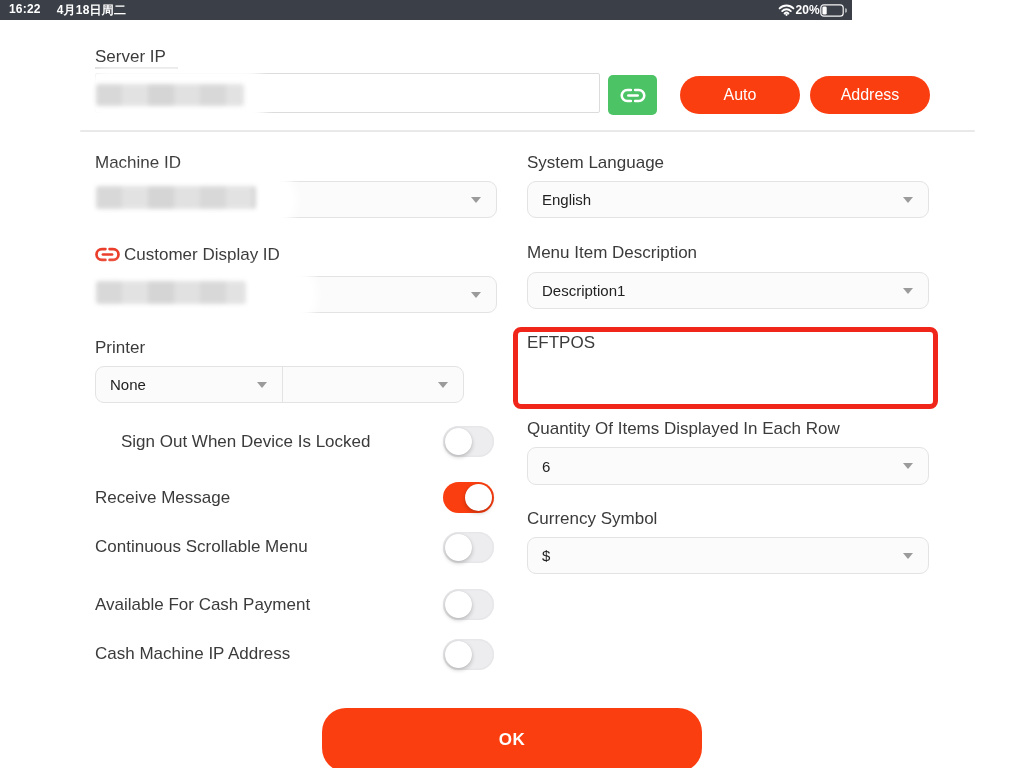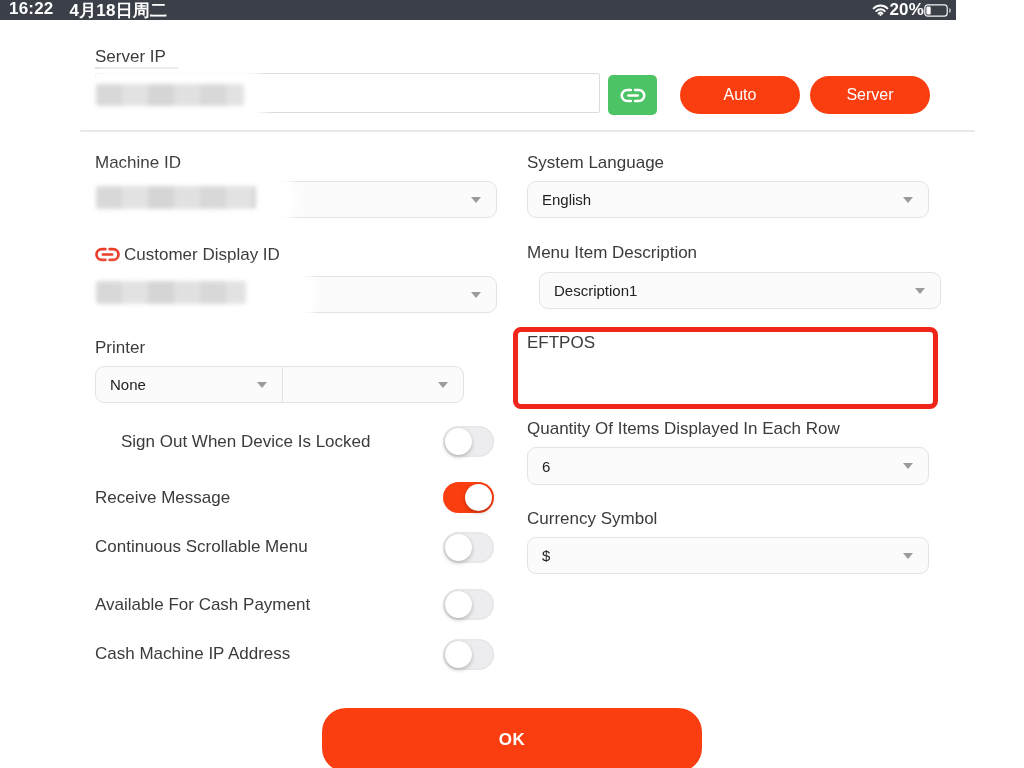--- a/index.html
+++ b/index.html
@@ -3,23 +3,23 @@
 <meta charset="utf-8">
 <style>
   html,body{margin:0;padding:0;background:#fff;}
   .frame{
     position:relative;width:1024px;height:768px;overflow:hidden;background:#fff;
     font-family:"Liberation Sans","DejaVu Sans",sans-serif;
     -webkit-font-smoothing:antialiased;
   }
   
   .statusbar{
-    position:absolute;left:0;top:0;width:956px;height:20px;
+    position:absolute;left:0;top:0;width:852px;height:20px;
     background:var(--sbbg,#3B3F48);color:#fff;display:flex;align-items:center;
-    font-size:17px;font-weight:700;letter-spacing:.2px;
+    font-size:12px;font-weight:700;letter-spacing:.2px;
   }
   .sb-left{display:flex;gap:16px;padding-left:9px;}
   .sb-right{margin-left:auto;display:flex;align-items:center;padding-right:5px;}
   
   .flabel{position:absolute;font-size:17px;color:#3b3b3b;line-height:18px;white-space:nowrap;}
   .dd{
     position:absolute;height:37px;background:#fbfbfb;border:1px solid #e3e3e3;border-radius:9px;
     display:flex;align-items:center;box-sizing:border-box;cursor:pointer;
   }
   .dd-value{font-size:15px;color:#222;padding-left:14px;white-space:nowrap;}
@@ -115,21 +115,21 @@
   <button class="green-btn">
     <span>
       <svg class="ico" width="28" height="17" viewBox="0 0 26 16">
         <path d="M11 2.8 H7.6 a5.2 5.2 0 0 0 0 10.4 H11" fill="none" stroke="#fff" stroke-width="2.4" stroke-linecap="round"></path>
         <path d="M15 2.8 h3.4 a5.2 5.2 0 0 1 0 10.4 H15" fill="none" stroke="#fff" stroke-width="2.4" stroke-linecap="round"></path>
         <path d="M8.6 8 h8.8" stroke="#fff" stroke-width="2.4" stroke-linecap="round"></path>
       </svg>
     </span>
   </button>
   <button class="pill" style="left:680px;">Auto</button>
-  <button class="pill" style="left:810px;">Server</button>
+  <button class="pill" style="left:810px;">Address</button>
 
   <div class="divider" style="left:80px;top:130px;width:895px;"></div>
 
   <div class="flabel" style="left:95px;top:154px;">Machine ID</div>
   <div class="dd" style="left:95px;top:181px;width:402px;">
     <span class="dd-value"></span>
     <span class="caret"></span>
   </div>
   <div class="halo" style="left:82px;top:172px;width:215px;height:56px;"></div>
   <div class="pix" style="left:96px;top:186px;width:160px;height:23px;"></div>
@@ -187,21 +187,21 @@
       <div class="knob"></div>
     </div>
 
   <div class="flabel" style="left:527px;top:154px;">System Language</div>
   <div class="dd" style="left:527px;top:181px;width:402px;">
     <span class="dd-value">English</span>
     <span class="caret"></span>
   </div>
 
   <div class="flabel" style="left:527px;top:244px;">Menu Item Description</div>
-  <div class="dd" style="left:527px;top:272px;width:402px;margin-left:12px;">
+  <div class="dd" style="left:527px;top:272px;width:402px;">
     <span class="dd-value">Description1</span>
     <span class="caret"></span>
   </div>
 
   <div class="flabel" style="left:527px;top:334px;">EFTPOS</div>
   <div class="hl-box"></div>
 
   <div class="flabel" style="left:527px;top:420px;">Quantity Of Items Displayed In Each Row</div>
   <div class="dd" style="left:527px;top:447px;width:402px;height:38px;">
     <span class="dd-value">6</span>

